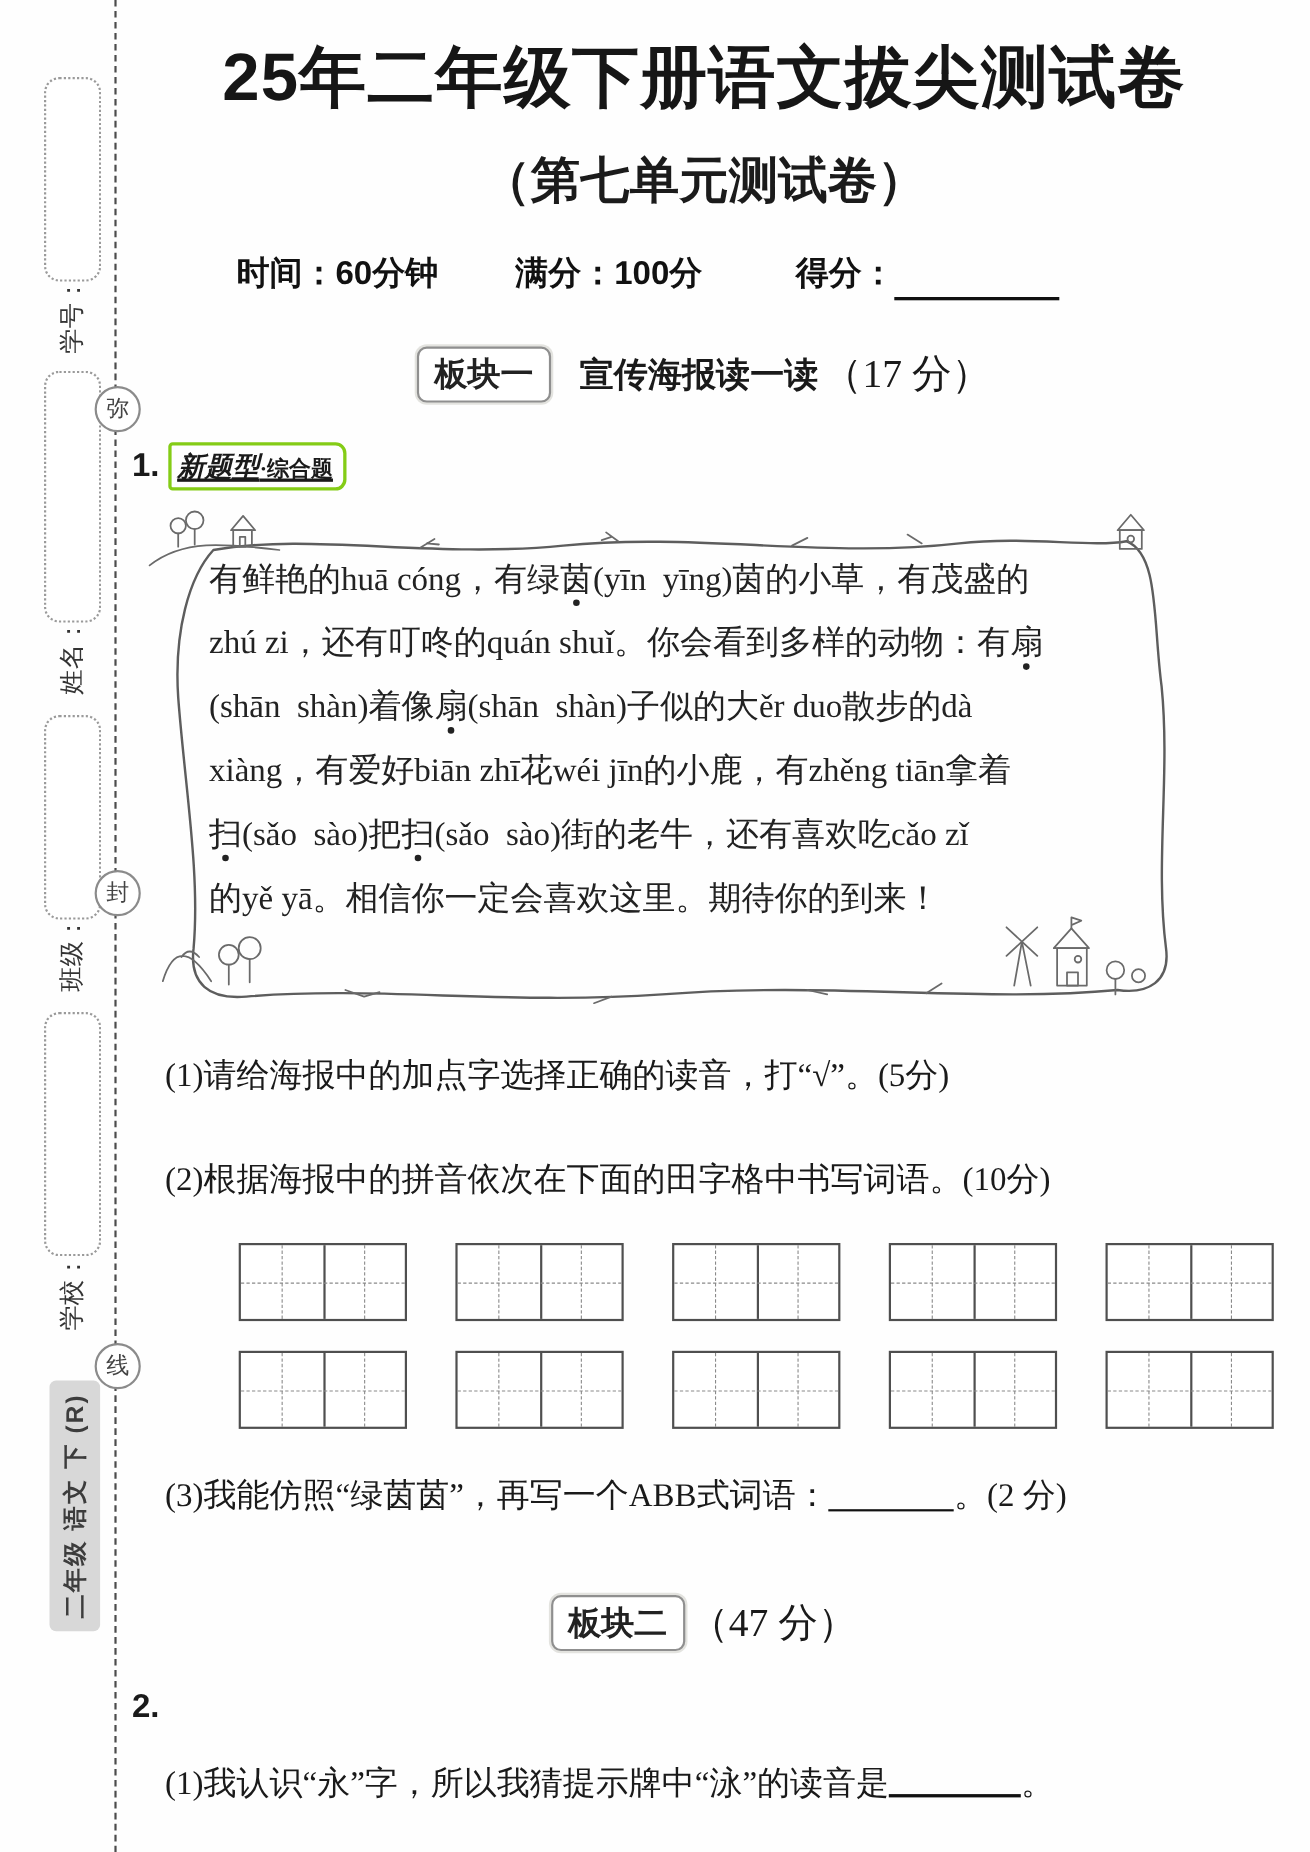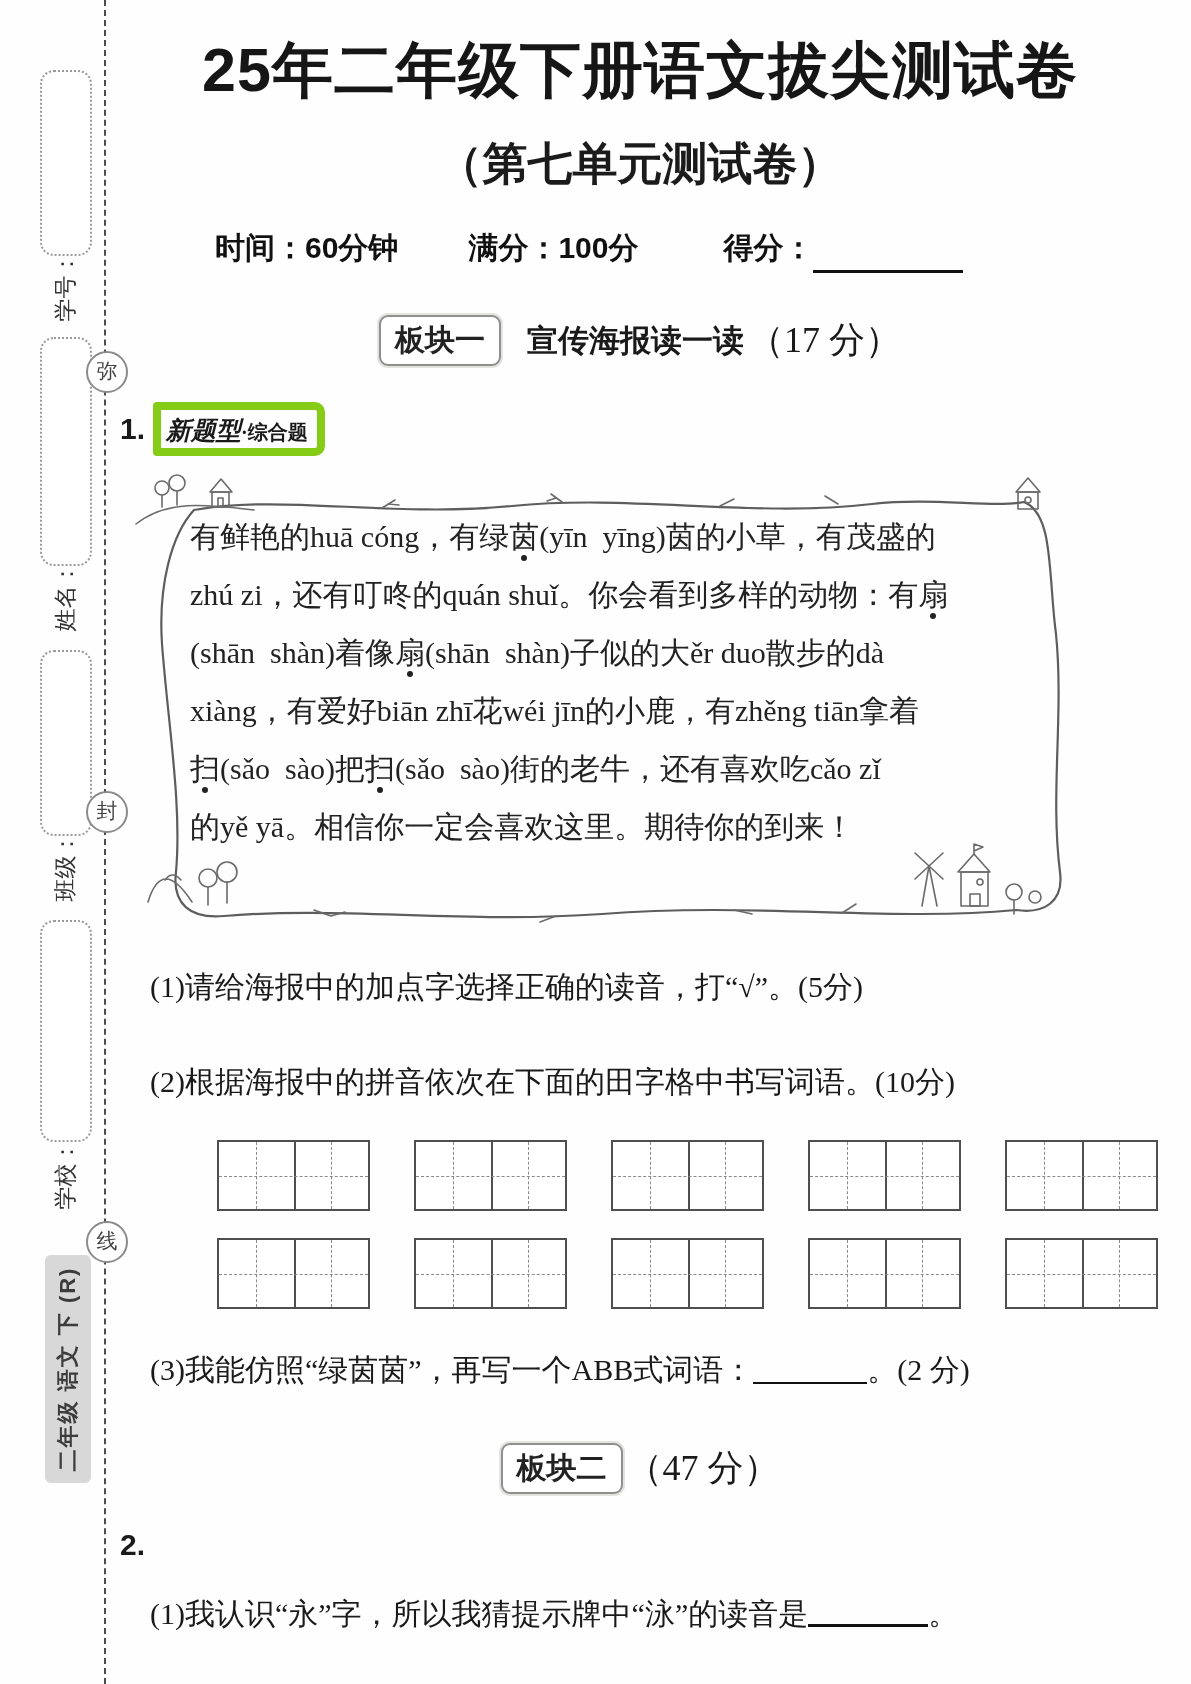--- a/index.html
+++ b/index.html
@@ -30,22 +30,22 @@
   .blank{display:inline-block;border-bottom:3px solid #111;height:0.95em;position:relative;top:4px;}
   .score-blank{width:150px;}
   .section-head{margin-top:46px;display:flex;justify-content:center;align-items:center;font-size:31px;}
   .chip{font-family:"Liberation Sans", sans-serif;font-weight:bold;font-size:30px;color:#222;
     border:2px solid #8f8f8f;border-radius:9px;padding:3px 14px;background:#fff;
     box-shadow:0 0 0 2px #e3e3df;}
   .sec-title{font-weight:bold;margin-left:26px;font-size:31px;}
   .sec-points{font-size:36px;margin-left:4px;font-weight:normal;}
   .q-line{margin-top:36px;font-size:30px;display:flex;align-items:center;}
   .q-num{font-family:"Liberation Sans", sans-serif;font-weight:bold;margin-right:8px;}
-  .newtype-badge{border:8px solid #84cc16;border-radius:4px 10px 10px 4px;padding:1px 9px 1px 5px;
-    margin-right:12px;white-space:nowrap;display:inline-block;line-height:1.2;}
+  .newtype-badge{border:3px solid #84cc16;border-radius:4px 10px 10px 4px;padding:1px 9px 1px 5px;
+    margin-right:12px;white-space:nowrap;display:inline-block;line-height:1.2;text-decoration:underline;}
   .newtype-badge .nt1{font-family:"Liberation Sans", sans-serif;font-weight:900;font-style:italic;font-size:25px;}
   .newtype-badge .nt2{font-size:20px;font-weight:600;}
   .sub-line{margin-top:30px;padding-left:30px;font-size:30px;}
   .sub-line.s2{margin-top:54px;}
   .sub-line.s3{margin-top:40px;}
   .small-blank{width:114px;border-bottom:2.5px solid #111;}
   
   .poster{position:relative;margin-top:8px;margin-left:12px;width:952px;height:473px;}
   .poster svg{position:absolute;left:0;top:0;}
   .poster-text{position:absolute;left:58px;top:44px;right:24px;font-size:30px;line-height:58px;color:#222;}
@@ -249,21 +249,21 @@
           <i class="vd1"></i>
           <i class="vd2"></i>
         </div>
       </div>
     </div>
 
   <div class="sub-line s3">
     <span>(3)我能仿照“绿茵茵”，再写一个ABB式词语：</span><span class="blank small-blank"></span><span>。(2 分)</span>
   </div>
 
-  <div class="section-head" style="margin-top:52px;">
+  <div class="section-head" style="margin-top:69px;">
     <span class="chip">板块二</span>
     <span class="sec-points">（47 分）</span>
   </div>
 
   <div class="q-line" style="margin-top:34px;">
     <span class="q-num">2.</span>
   </div>
 
   <div class="sub-line" style="margin-top:30px;">
     <span>(1)我认识“永”字，所以我猜提示牌中“泳”的读音是</span><span class="blank" style="width:120px;"></span><span>。</span>

